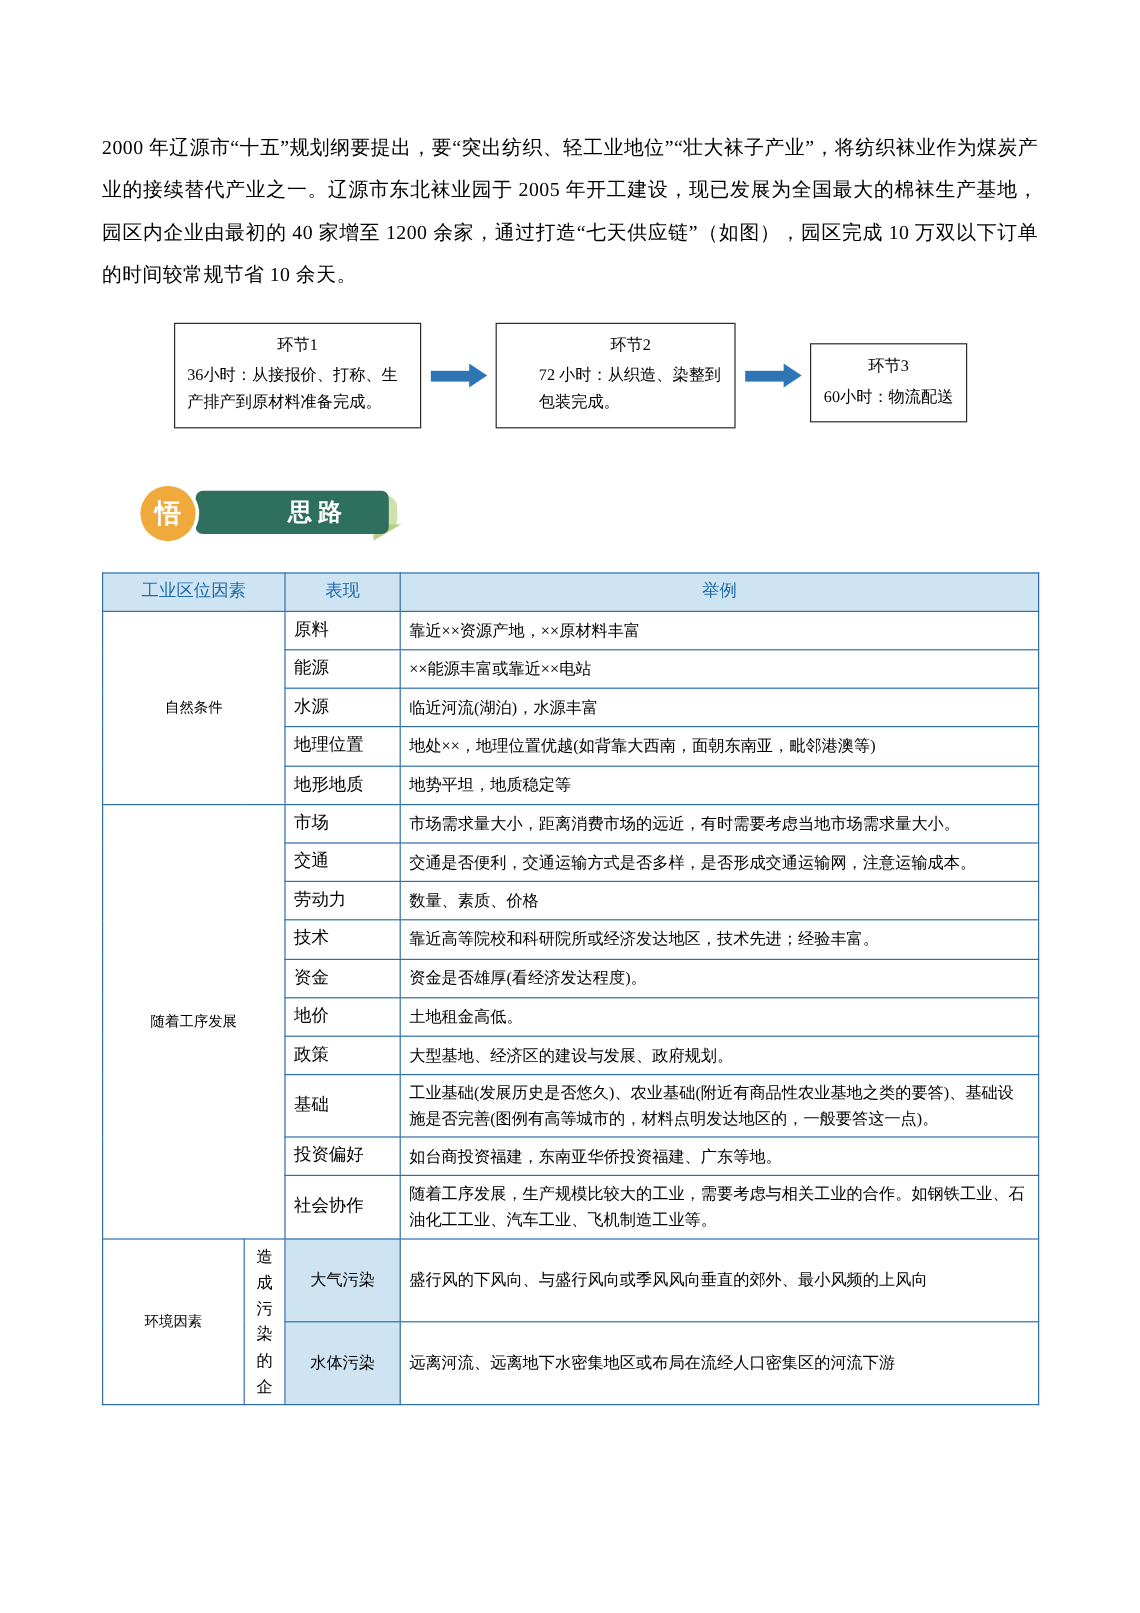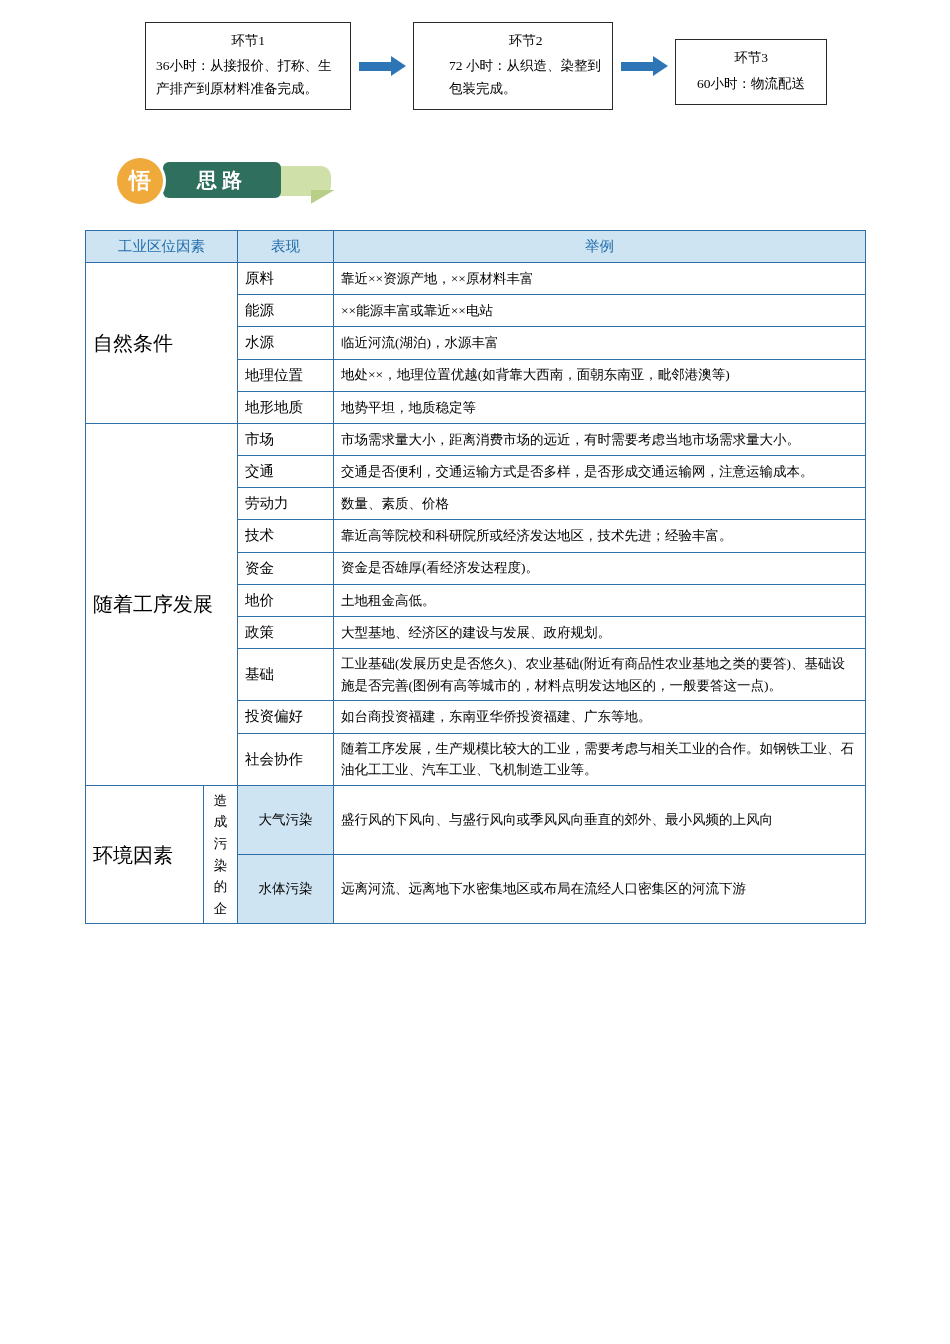--- a/index.html
+++ b/index.html
@@ -43,21 +43,21 @@
     font-size: 13.5px;
     line-height: 1.65;
     background: #fff;
   }
   .flow-box .fb-title {
     text-align: center;
     margin-bottom: 3px;
   }
   .fb1 { width: 206px; min-height: 66px; }
   .fb2 { width: 200px; min-height: 66px; padding-left: 35px; }
-  .fb3 { width: 152px; min-height: 66px; text-align: center; margin-top: 13px; }
+  .fb3 { width: 131px; min-height: 66px; text-align: center; margin-top: 13px; }
   .arrow {
     width: 62px;
     height: 30px;
     position: relative;
     flex: 0 0 auto;
   }
   .arrow .shaft {
     position: absolute;
     left: 8px;
     top: 11px;
@@ -115,20 +115,21 @@
     height: 36px;
     background: #2f6f5e;
     border-radius: 6px;
     color: #fff;
     font-size: 20px;
     font-weight: bold;
     letter-spacing: 5px;
     text-align: center;
     line-height: 36px;
     font-family: "Liberation Sans", sans-serif;
+    padding-left: 43px;
   }
   .banner .circle {
     position: absolute;
     left: 26px;
     top: 0px;
     width: 46px;
     height: 46px;
     border-radius: 50%;
     background: #f0a93b;
     color: #fff;
@@ -155,23 +156,23 @@
     font-weight: normal;
   }
   thead td {
     background: #cfe4f2;
     color: #1f6cab;
     font-weight: bold;
     text-align: center;
     font-size: 14.5px;
   }
   td.cat {
-    text-align: left;
-    font-weight: bold;
-    font-size: 20px;
+    text-align: center;
+    font-weight: bold;
+    font-size: 12px;
   }
   td.sub {
     text-align: left;
     font-weight: bold;
     font-size: 14.5px;
     padding-left: 10px;
   }
   td.ex {
     text-align: left;
     font-size: 13.5px;
@@ -190,20 +191,21 @@
     line-height: 1.35;
     width: 34px;
     padding: 2px;
   }
 </style>
 </head>
 <body>
 
 <div class="page">
 
+  <p class="intro">2000 年辽源市“十五”规划纲要提出，要“突出纺织、轻工业地位”“壮大袜子产业”，将纺织袜业作为煤炭产业的接续替代产业之一。辽源市东北袜业园于 2005 年开工建设，现已发展为全国最大的棉袜生产基地，园区内企业由最初的 40 家增至 1200 余家，通过打造“七天供应链”（如图），园区完成 10 万双以下订单的时间较常规节省 10 余天。</p>
 
   <div class="flow">
     <div class="flow-box fb1">
       <div class="fb-title">环节1</div>
       <div class="fb-text">36小时：从接报价、打称、生产排产到原材料准备完成。</div>
     </div>
     <div class="arrow">
       <div class="shaft"></div>
         <div class="head"></div>
     </div>

